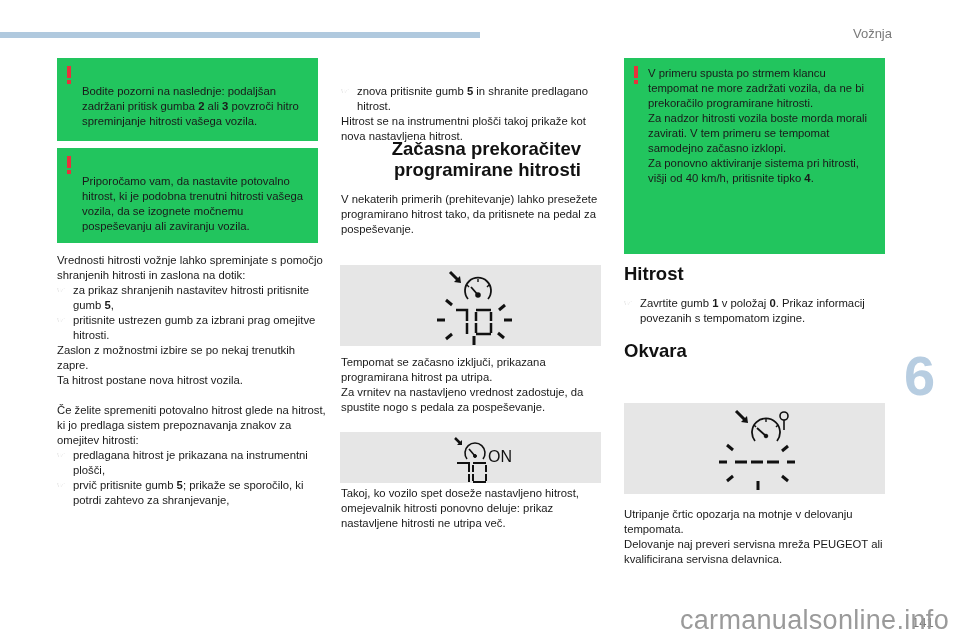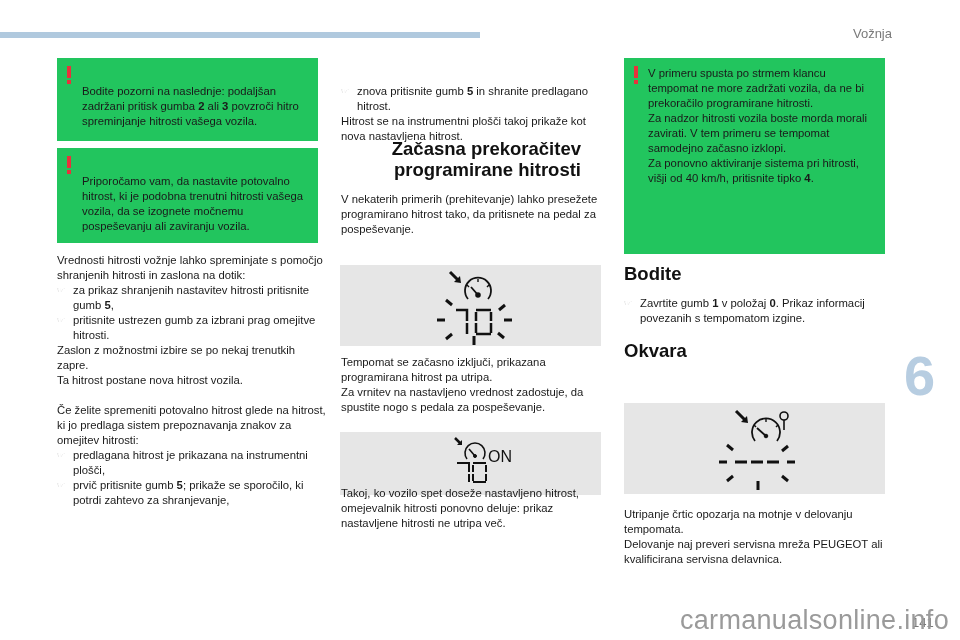--- a/index.html
+++ b/index.html
@@ -94,21 +94,21 @@
       <path d="M136 45 L151 45 M136 47 L136 56 M151 47 L151 56 M136 58 L136 68 M151 58 L151 68 M136 69 L151 69" stroke-width="2.5"></path>
     </g>
   </svg>
 </div>
 
 <div class="col" style="left:341px; top:355px; width:268px;">
   <p>Tempomat se začasno izključi, prikazana programirana hitrost pa utripa.</p>
   <p>Za vrnitev na nastavljeno vrednost zadostuje, da spustite nogo s pedala za pospeševanje.</p>
 </div>
 
-<div class="figbox" style="left:340px; top:432px; width:261px; height:63px;">
+<div class="figbox" style="left:340px; top:432px; width:261px; height:51px;">
   <svg width="261" height="51" viewBox="0 0 261 51">
     <g fill="none" stroke="#111">
       <path d="M115 6 L120 11" stroke-width="2.5"></path>
       <polygon points="117,13 122,13 122,8" fill="#111" stroke="none"></polygon>
       <path d="M127 27 A10 10 0 1 1 143 27" stroke-width="1.6"></path>
       <line x1="135" y1="24" x2="129" y2="17" stroke-width="1.6"></line>
       <circle cx="135" cy="24" r="1.5" fill="#111"></circle>
       <path d="M117 31 L129 31 L129 40 M129 42 L129 50" stroke-width="2"></path>
       <path d="M133 31 L146 31 M133 33 L133 40 M146 33 L146 40 M133 42 L133 49 M146 42 L146 49 M133 50 L146 50" stroke-width="2"></path>
     </g>
@@ -123,21 +123,21 @@
 <div class="warn" style="left:624px; top:58px; width:261px; height:196px; padding-left:24px; padding-top:8px;">
   <svg class="bang" viewBox="0 0 6 18" width="6" height="18">
       <rect x="1" y="0" width="4" height="12" fill="#e8323c"></rect>
       <rect x="1" y="14" width="4" height="4" fill="#e8323c"></rect>
     </svg>
   <div>V primeru spusta po strmem klancu tempomat ne more zadržati vozila, da ne bi prekoračilo programirane hitrosti.</div>
   <div>Za nadzor hitrosti vozila boste morda morali zavirati. V tem primeru se tempomat samodejno začasno izklopi.</div>
   <div><span>Za ponovno aktiviranje sistema pri hitrosti, višji od 40 km/h, pritisnite tipko </span><b>4</b><span>.</span></div>
 </div>
 
-<h2 style="position:absolute; left:624px; top:263px; font-size:18.5px; line-height:22px;">Bodite</h2>
+<h2 style="position:absolute; left:624px; top:263px; font-size:18.5px; line-height:22px;">Hitrost</h2>
 
 <div class="col" style="left:624px; top:296px; width:268px;">
   <div class="bl"><span class="ptr">☞</span><span>Zavrtite gumb </span><b>1</b><span> v položaj </span><b>0</b><span>. Prikaz informacij povezanih s tempomatom izgine.</span></div>
 </div>
 
 <h2 style="position:absolute; left:624px; top:340px; font-size:18.5px; line-height:22px;">Okvara</h2>
 
 <div class="figbox" style="left:624px; top:403px; width:261px; height:91px;">
   <svg width="261" height="91" viewBox="0 0 261 91">
     <g fill="none" stroke="#111">

